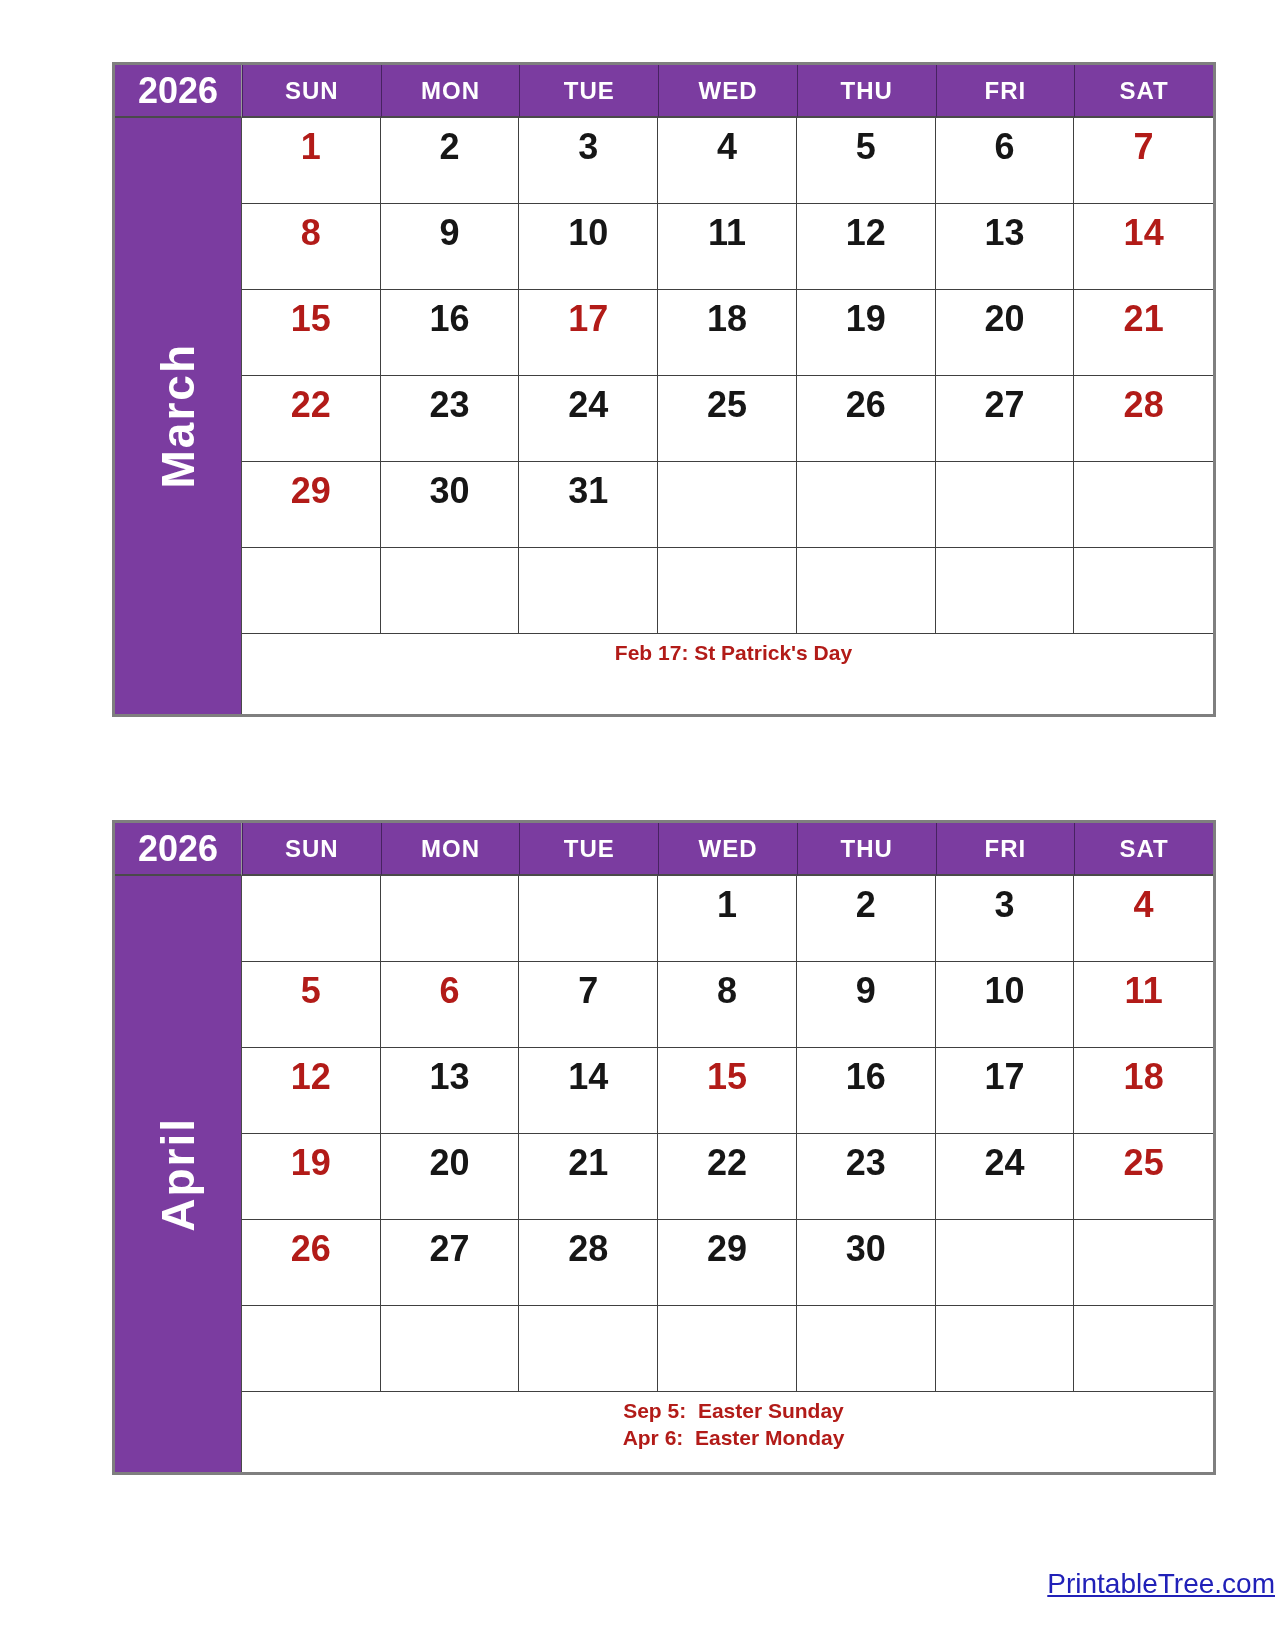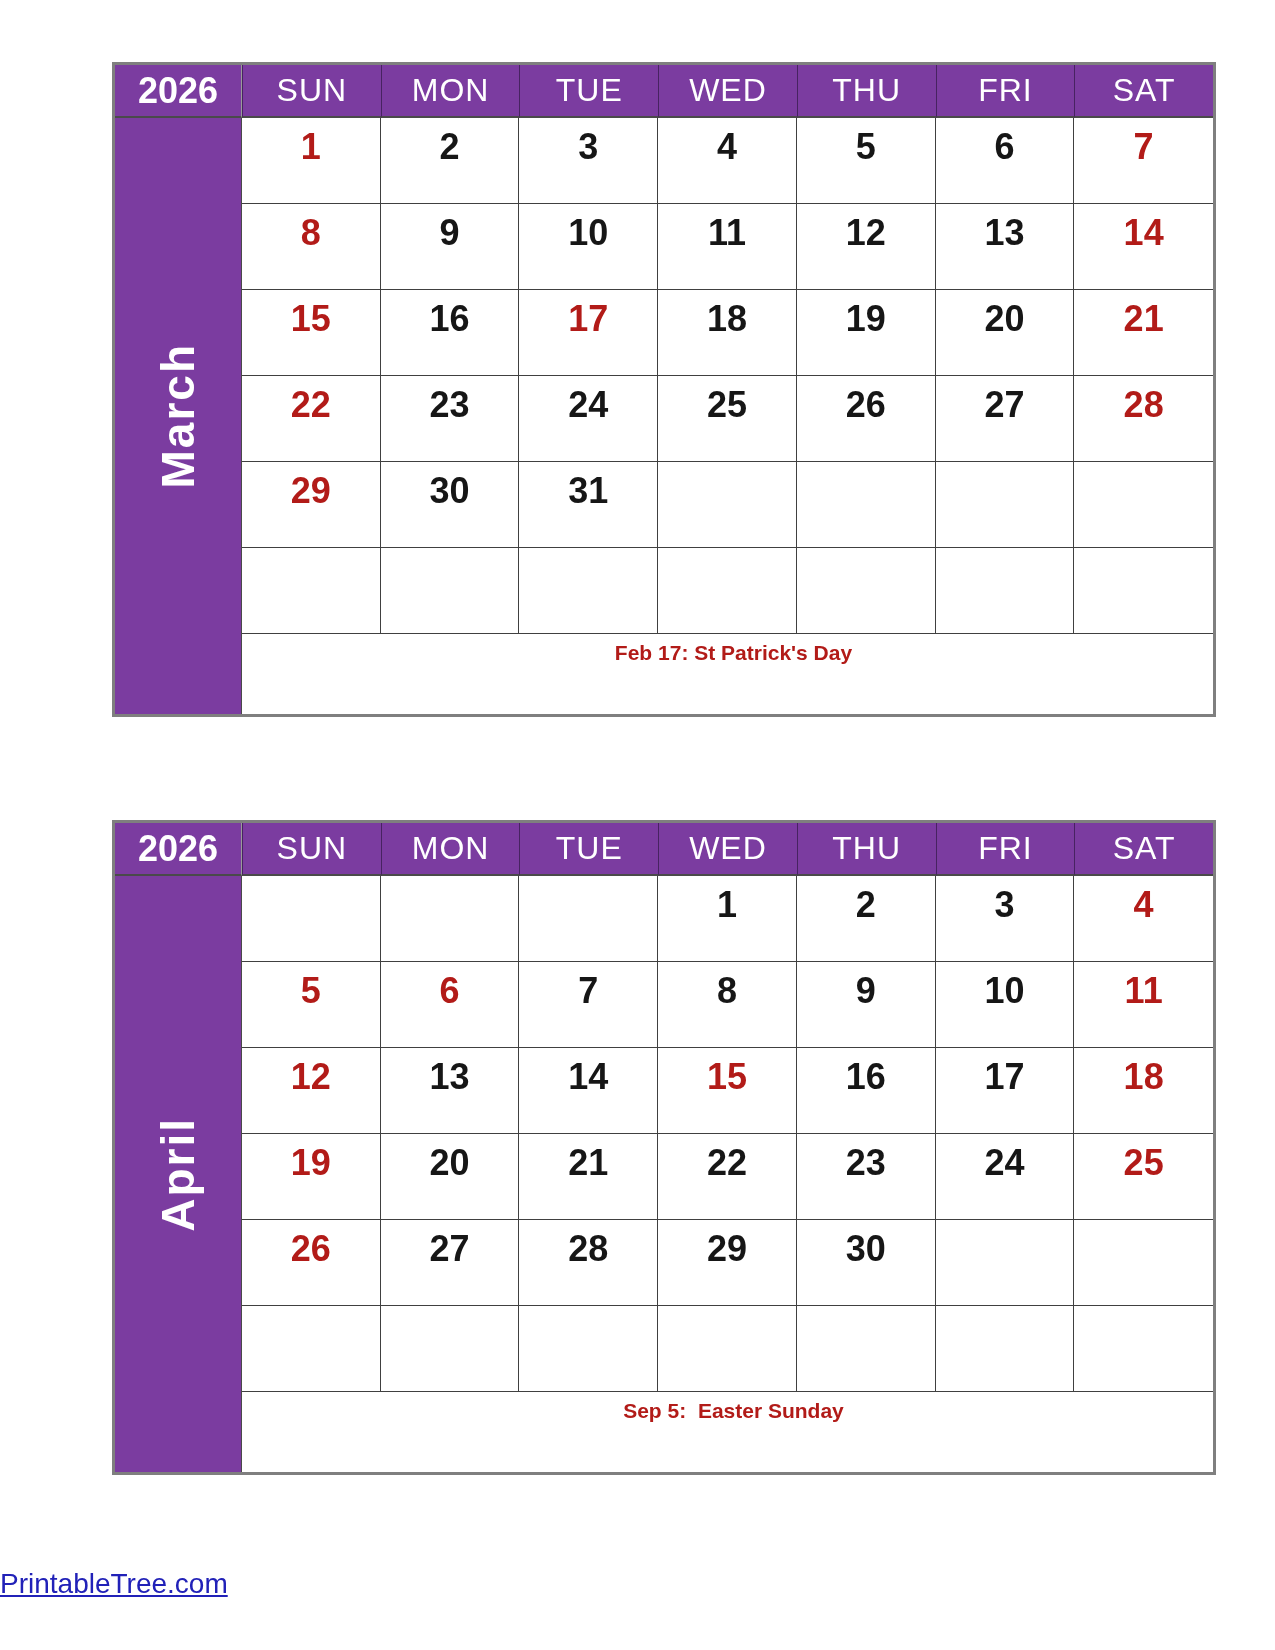--- a/index.html
+++ b/index.html
@@ -25,21 +25,21 @@
     grid-row:1; grid-column:1;
     background:var(--purple); color:#ffffff;
     display:flex; align-items:center; justify-content:center;
     font-size:36px; font-weight:bold;
     border-right:1px solid #9a9a9a;
     border-bottom:2px solid #4a4a4a;
   }
   .day-header {
     background:var(--purple); color:#ffffff;
     display:flex; align-items:center; justify-content:center;
-    font-size:32px; font-weight:normal; letter-spacing:1px;
+    font-size:24px; font-weight:bold; letter-spacing:1px;
     border-left:1px solid rgba(30,15,45,.55);
     border-bottom:2px solid #4a4a4a;
   }
   .month-sidebar {
     grid-row:2 / 9; grid-column:1;
     background:var(--purple);
     display:flex; align-items:center; justify-content:center;
     border-right:1px solid #4a4a4a;
   }
   .month-sidebar .vtext {
@@ -59,21 +59,21 @@
     grid-row:8; grid-column:2 / 9;
     background:#ffffff;
     padding:5px 0 0 12px;
   }
   .note-line {
     color:var(--red); font-size:21px; font-weight:bold;
     line-height:1.3; white-space:pre-wrap;text-align:center;
   }
   .footer {
     position:absolute; top:1568px; left:0; width:100%;
-    text-align:left;
+    text-align:right;
   }
   .footer a {
     color:var(--blue); font-size:28px; text-decoration:underline;
     font-weight:normal; cursor:pointer;
   }
 </style>
 </head>
 <body>
 
 <div class="calendar march">
@@ -90,18 +90,19 @@
 
 <div class="calendar april">
   <div class="year-cell">2026</div>
   <div class="contents"><div class="day-header" style="grid-area: 1 / 2;">SUN</div><div class="day-header" style="grid-area: 1 / 3;">MON</div><div class="day-header" style="grid-area: 1 / 4;">TUE</div><div class="day-header" style="grid-area: 1 / 5;">WED</div><div class="day-header" style="grid-area: 1 / 6;">THU</div><div class="day-header" style="grid-area: 1 / 7;">FRI</div><div class="day-header" style="grid-area: 1 / 8;">SAT</div></div>
   <div class="month-sidebar">
     <span class="vtext">April</span>
   </div>
   <div class="contents"><div class="date-cell" style="grid-area: 2 / 2;"></div><div class="date-cell" style="grid-area: 2 / 3;"></div><div class="date-cell" style="grid-area: 2 / 4;"></div><div class="date-cell" style="grid-area: 2 / 5;">1</div><div class="date-cell" style="grid-area: 2 / 6;">2</div><div class="date-cell" style="grid-area: 2 / 7;">3</div><div class="date-cell red last-col" style="grid-area: 2 / 8;">4</div><div class="date-cell red" style="grid-area: 3 / 2;">5</div><div class="date-cell red" style="grid-area: 3 / 3;">6</div><div class="date-cell" style="grid-area: 3 / 4;">7</div><div class="date-cell" style="grid-area: 3 / 5;">8</div><div class="date-cell" style="grid-area: 3 / 6;">9</div><div class="date-cell" style="grid-area: 3 / 7;">10</div><div class="date-cell red last-col" style="grid-area: 3 / 8;">11</div><div class="date-cell red" style="grid-area: 4 / 2;">12</div><div class="date-cell" style="grid-area: 4 / 3;">13</div><div class="date-cell" style="grid-area: 4 / 4;">14</div><div class="date-cell red" style="grid-area: 4 / 5;">15</div><div class="date-cell" style="grid-area: 4 / 6;">16</div><div class="date-cell" style="grid-area: 4 / 7;">17</div><div class="date-cell red last-col" style="grid-area: 4 / 8;">18</div><div class="date-cell red" style="grid-area: 5 / 2;">19</div><div class="date-cell" style="grid-area: 5 / 3;">20</div><div class="date-cell" style="grid-area: 5 / 4;">21</div><div class="date-cell" style="grid-area: 5 / 5;">22</div><div class="date-cell" style="grid-area: 5 / 6;">23</div><div class="date-cell" style="grid-area: 5 / 7;">24</div><div class="date-cell red last-col" style="grid-area: 5 / 8;">25</div><div class="date-cell red" style="grid-area: 6 / 2;">26</div><div class="date-cell" style="grid-area: 6 / 3;">27</div><div class="date-cell" style="grid-area: 6 / 4;">28</div><div class="date-cell" style="grid-area: 6 / 5;">29</div><div class="date-cell" style="grid-area: 6 / 6;">30</div><div class="date-cell" style="grid-area: 6 / 7;"></div><div class="date-cell last-col" style="grid-area: 6 / 8;"></div><div class="date-cell" style="grid-area: 7 / 2;"></div><div class="date-cell" style="grid-area: 7 / 3;"></div><div class="date-cell" style="grid-area: 7 / 4;"></div><div class="date-cell" style="grid-area: 7 / 5;"></div><div class="date-cell" style="grid-area: 7 / 6;"></div><div class="date-cell" style="grid-area: 7 / 7;"></div><div class="date-cell last-col" style="grid-area: 7 / 8;"></div></div>
   <div class="notes-cell">
       <div class="note-line">Sep 5:  Easter Sunday</div>
+      <div class="note-line">Apr 6:  Easter Monday</div>
     </div>
 </div>
 
 <div class="footer">
   <a>PrintableTree.com</a>
 </div>
 
 </body></html>

